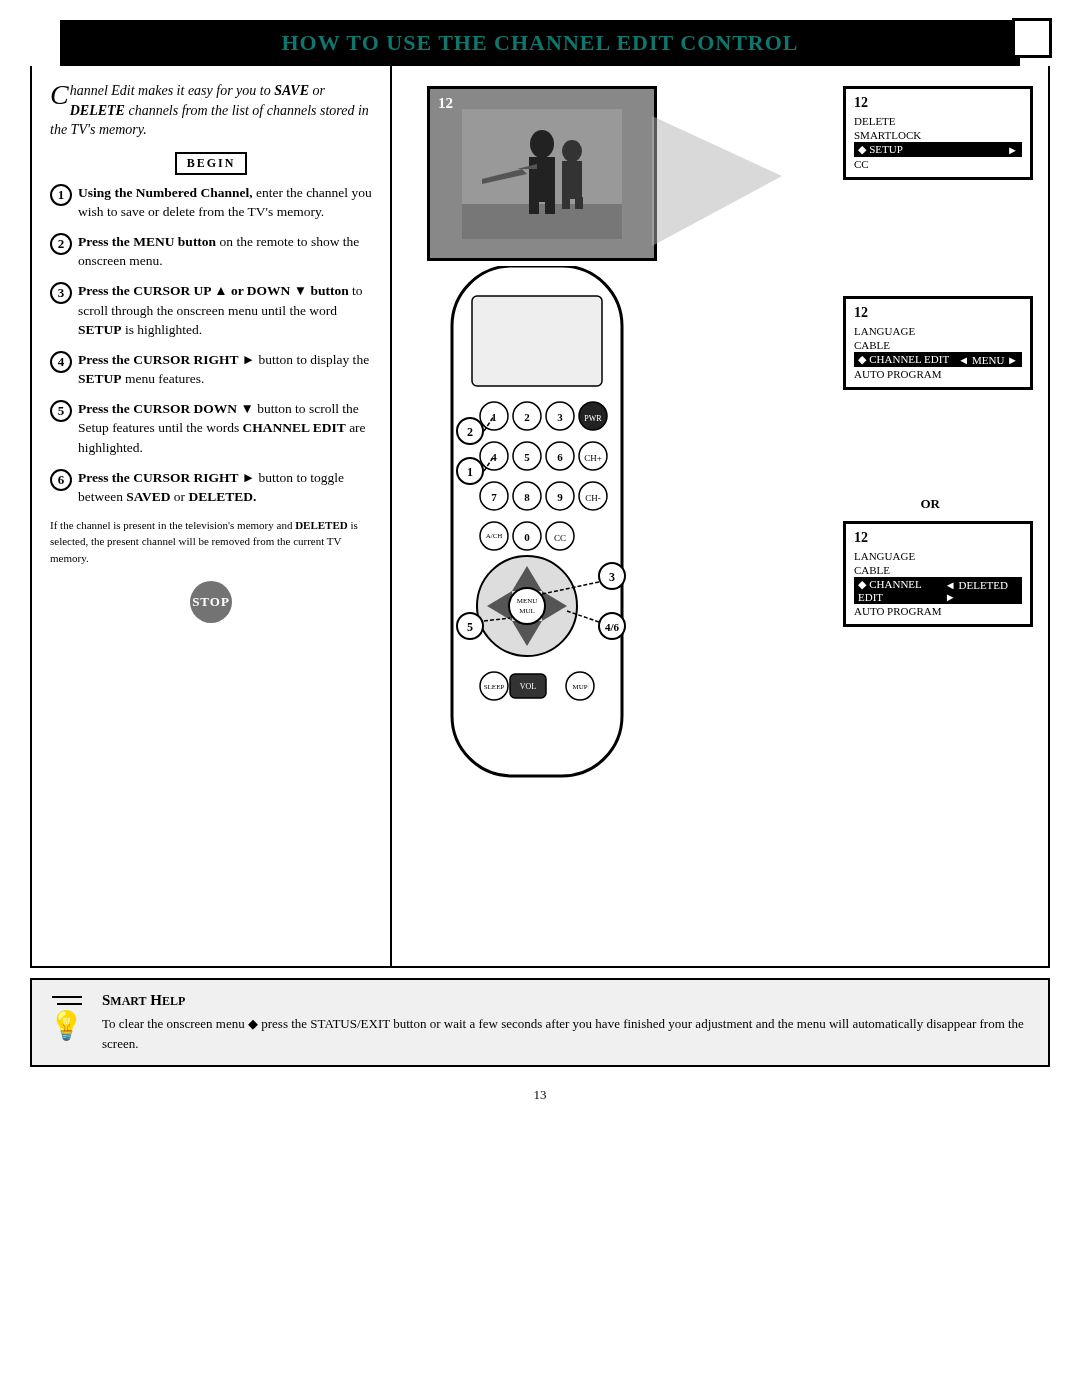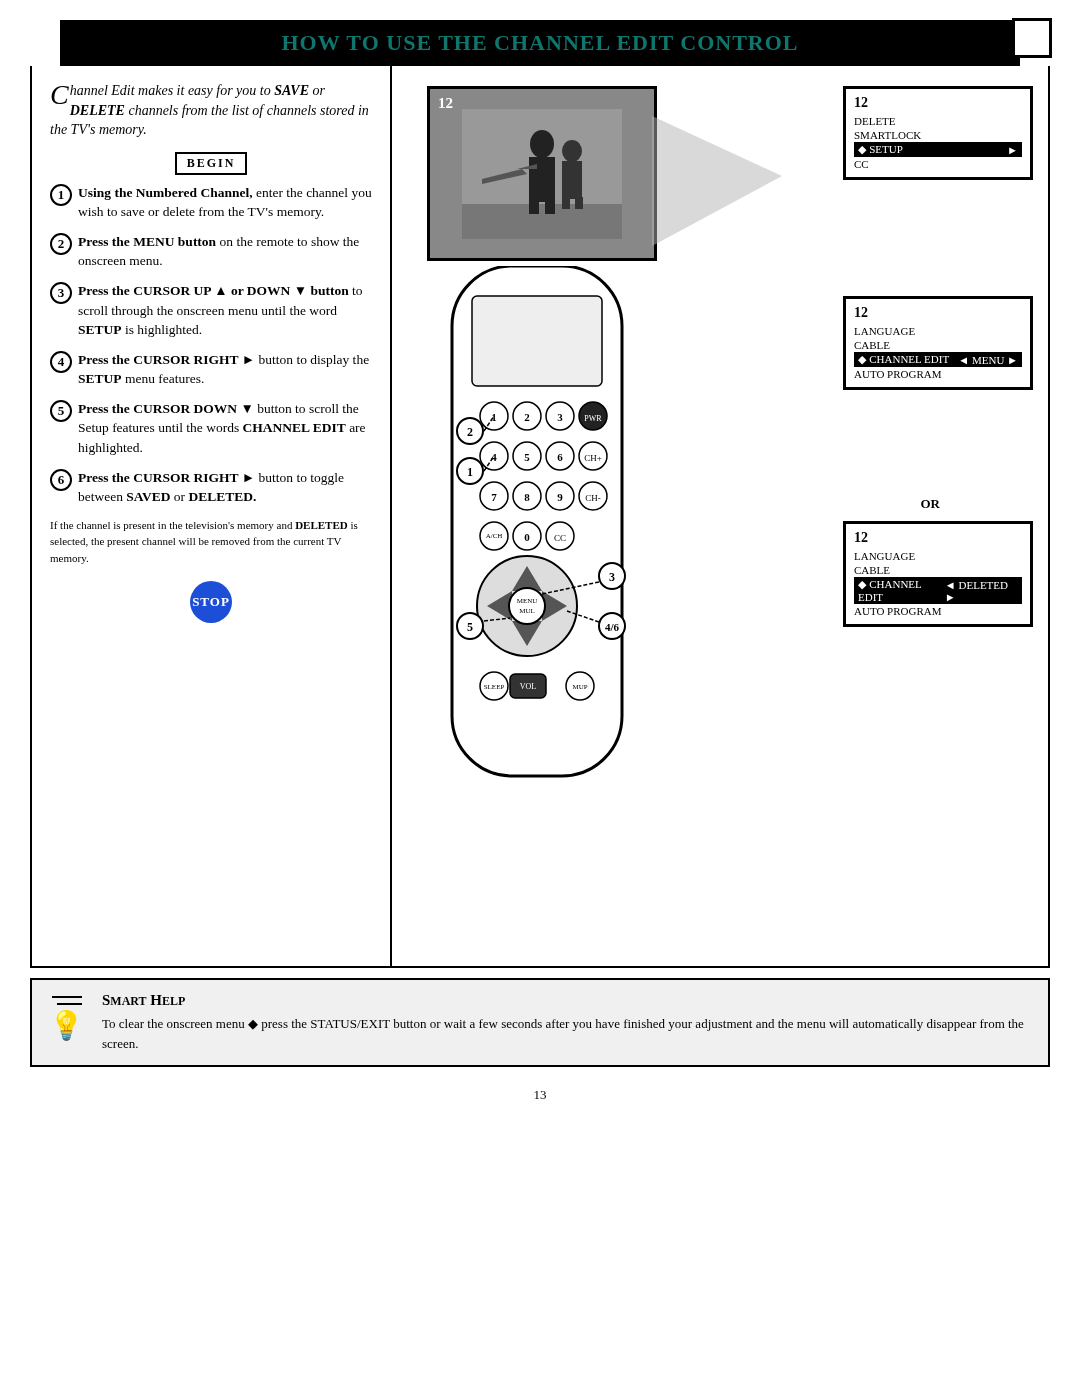--- a/index.html
+++ b/index.html
@@ -112,21 +112,21 @@
 
     .stop-box {
       text-align: center;
       margin-top: 15px;
     }
     .stop-circle {
       display: inline-block;
       width: 42px;
       height: 42px;
       border-radius: 50%;
-      background: #1d4ed8;
+      background: #737373;
       color: #fff;
       font-weight: bold;
       font-size: 13px;
       line-height: 42px;
       letter-spacing: 1px;
     }
 
     
     .right-panel {
       flex: 1;

